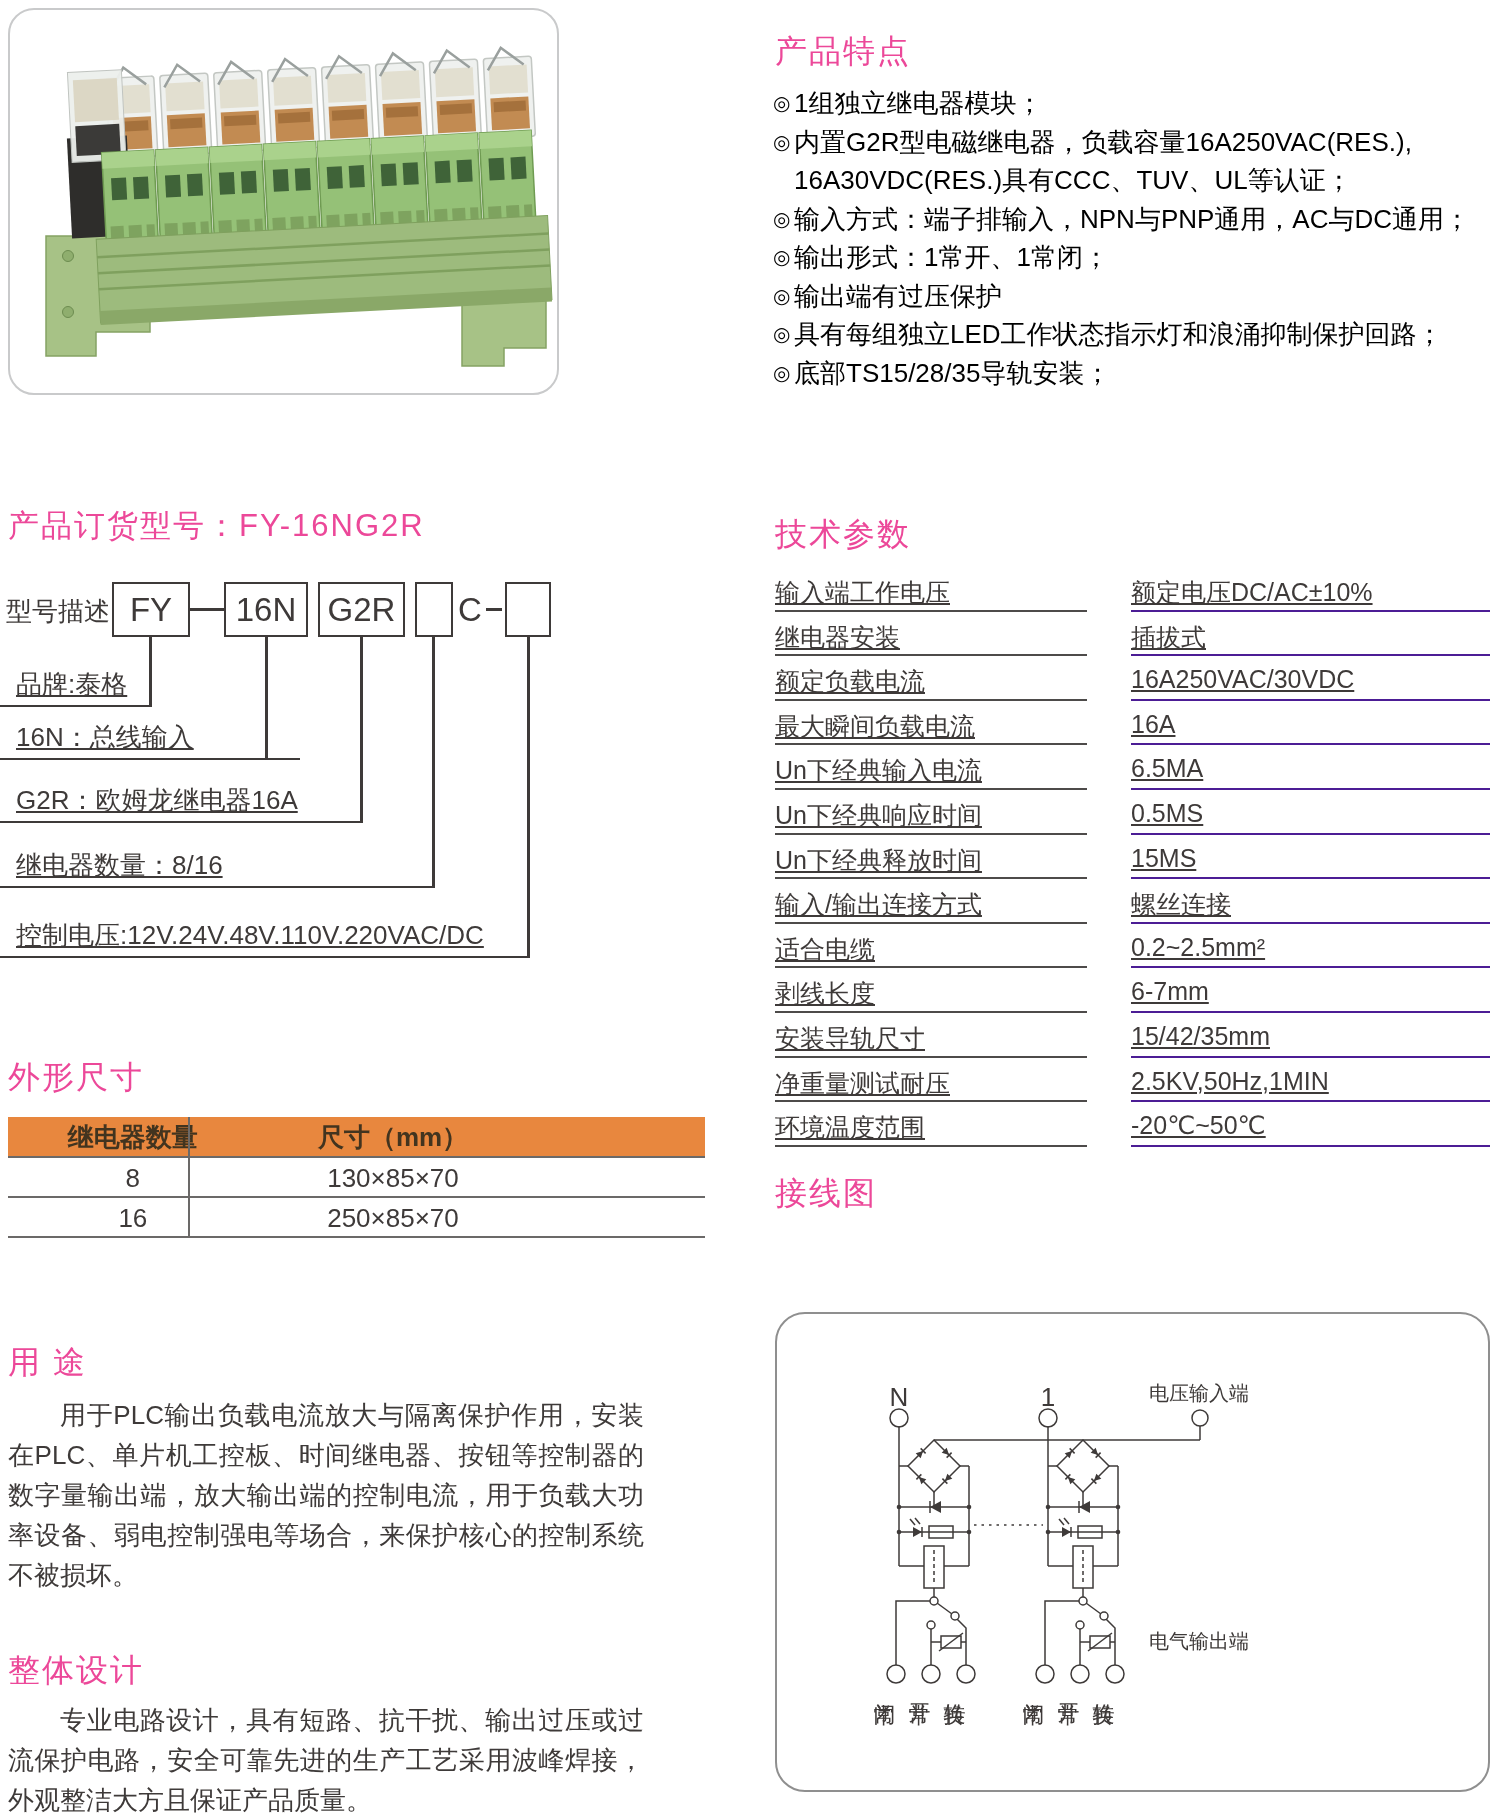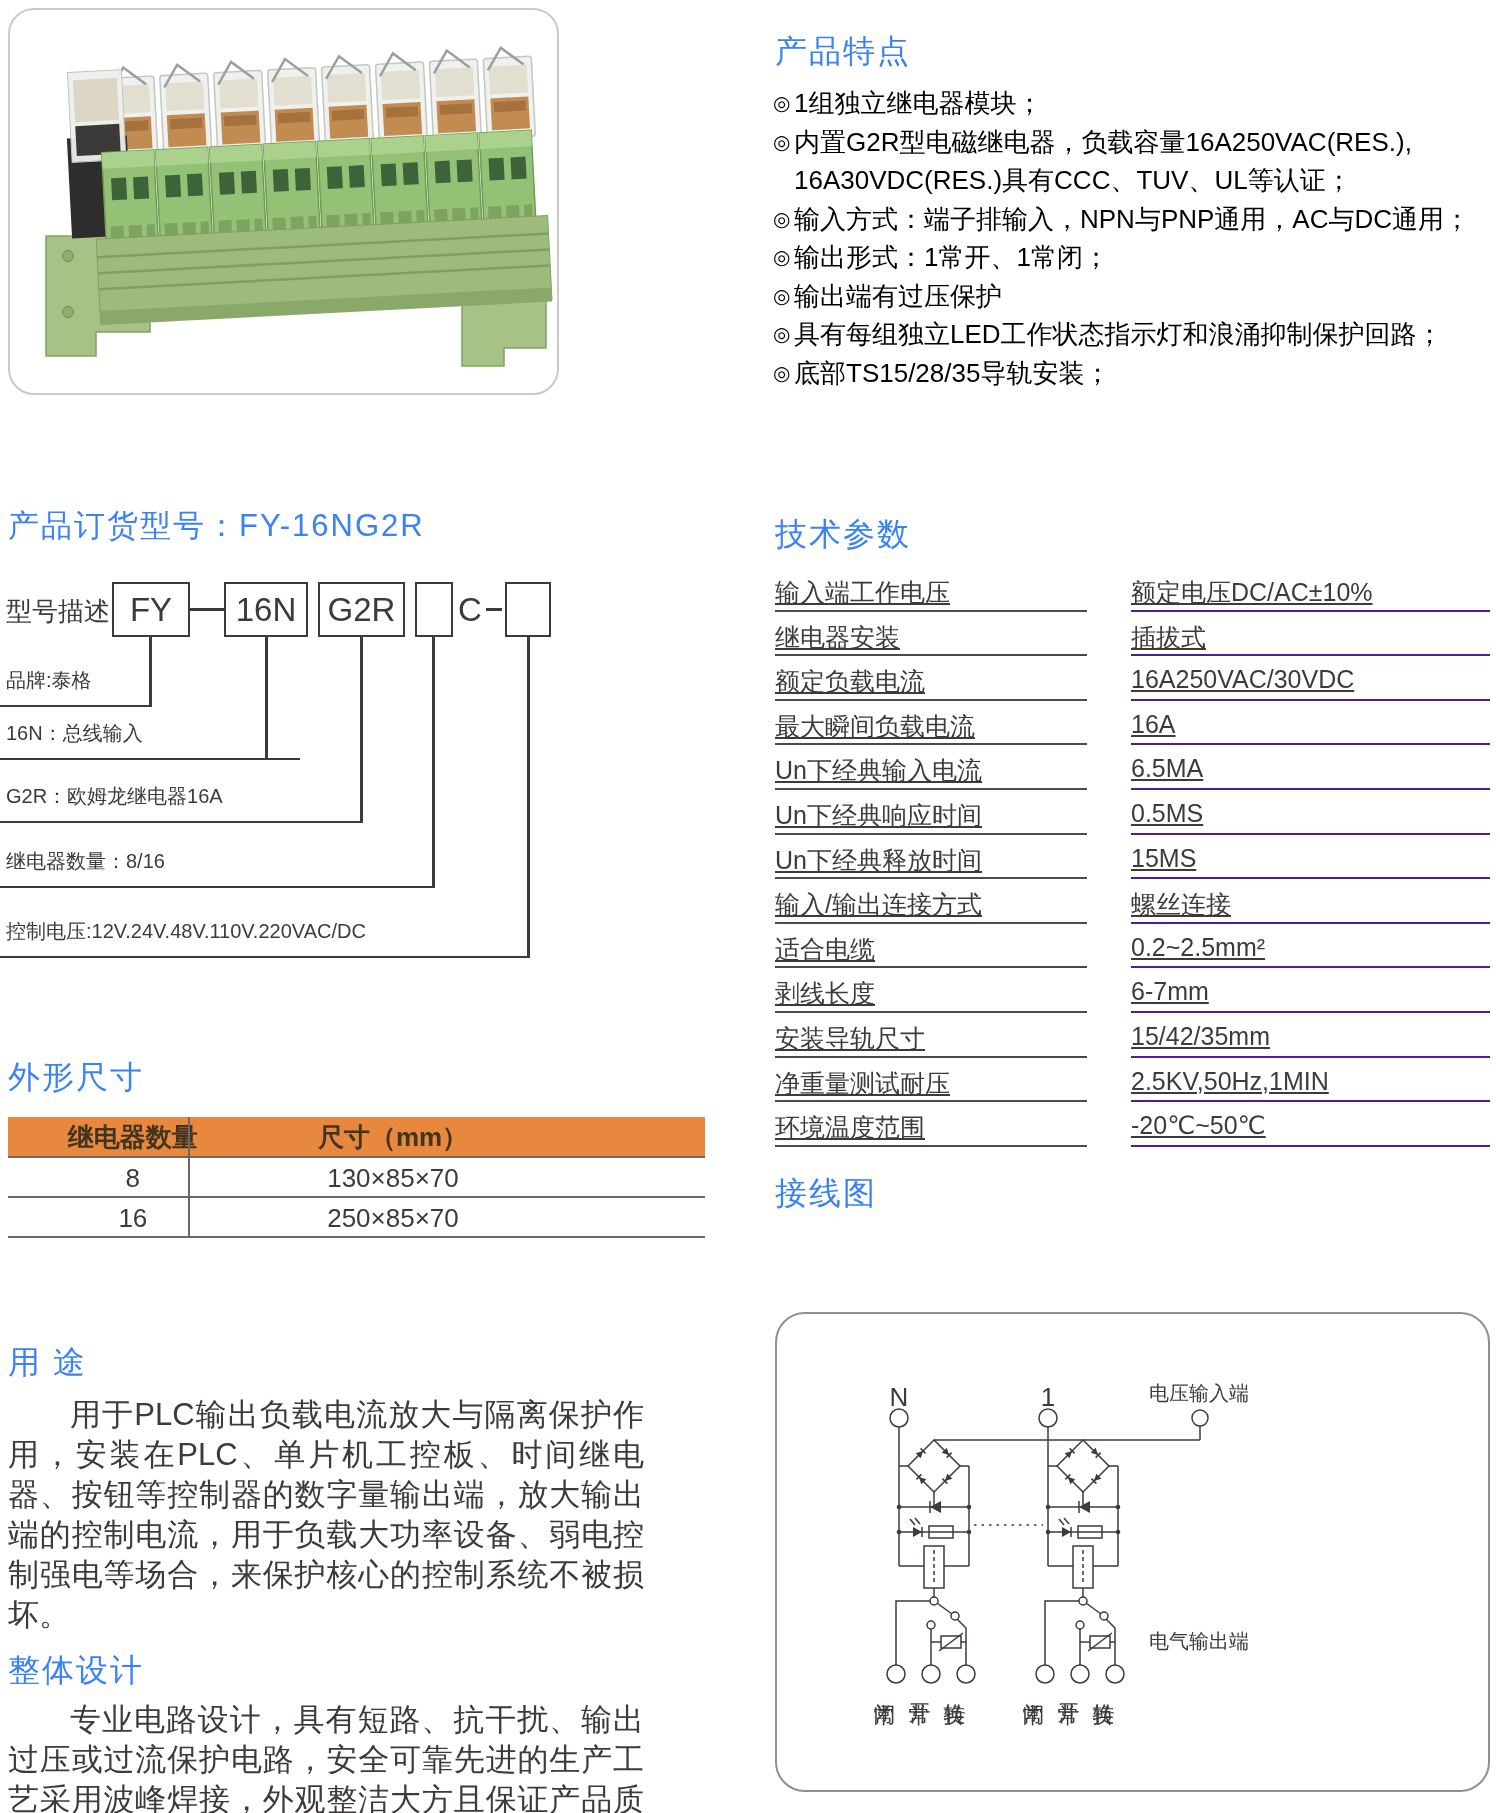--- a/index.html
+++ b/index.html
@@ -1,51 +1,51 @@
 <!DOCTYPE html>
 <html><head>
 <meta charset="utf-8">
 <style>
   html,body{margin:0;padding:0;background:#ffffff;}
   body{font-family:"Liberation Sans","DejaVu Sans",sans-serif;color:#3e3a39;}
   .page{position:relative;width:1500px;height:1813px;background:#fff;overflow:hidden;}
 
-  .h{position:absolute;font-size:32px;color:#3b82f6;letter-spacing:2px;white-space:nowrap;}
+  .h{position:absolute;font-size:32px;color:#ec4899;letter-spacing:2px;white-space:nowrap;}
 
   
   .photo-frame{position:absolute;left:8px;top:8px;width:547px;height:383px;border:2px solid #c9cacb;
     border-radius:26px;background:#fff;overflow:hidden;}
 
   
   .feat{position:absolute;left:773px;top:84px;width:720px;}
   .feat-line{height:38.5px;line-height:38.5px;font-size:26px;white-space:nowrap;color:#000000;}
   .feat-line .b{display:inline-block;width:21px;font-size:20px;vertical-align:2px;}
 
   
   .om-label{position:absolute;left:6px;top:594px;font-size:26px;}
   .mbox{position:absolute;top:582px;height:55px;border:2.5px solid #3e3a39;box-sizing:border-box;
     font-size:33px;display:flex;align-items:center;justify-content:center;background:#fff;}
   .mtext{position:absolute;top:582px;height:55px;display:flex;align-items:center;font-size:33px;}
   .hline{position:absolute;height:2.5px;background:#3e3a39;}
   .vline{position:absolute;width:2.5px;background:#3e3a39;}
-  .om-row{position:absolute;height:40px;border-bottom:2.5px solid #3e3a39;font-size:20px;
-    padding-left:6px;box-sizing:border-box;white-space:nowrap;}
+  .om-row{position:absolute;height:40px;border-bottom:2.5px solid #3e3a39;font-size:26px;
+    padding-left:16px;box-sizing:border-box;white-space:nowrap;text-decoration:underline;}
 
   
   .dim{position:absolute;left:8px;top:1117px;width:697px;}
   .dim-head{display:flex;height:41px;background:#E8873E;border-bottom:2px solid #6b6968;box-sizing:border-box;}
   .dim-row{display:flex;height:40px;border-bottom:2px solid #6b6968;box-sizing:border-box;}
   .dc1{width:180px;text-align:center;font-size:26px;line-height:40px;margin-left:40px;}
   .dc2{width:372px;text-align:center;font-size:26px;line-height:40px;}
   .dc3{width:145px;}
   .dim-head .dc1,.dim-head .dc2{font-weight:bold;line-height:41px;color:#42341f;}
   .dim-divider{position:absolute;left:180px;top:0;width:2px;height:121px;background:#6b6968;}
 
   
-  .para{position:absolute;left:8px;width:636px;font-size:31px;line-height:40px;text-align:justify;
+  .para{position:absolute;left:8px;width:636px;font-size:26px;line-height:40px;text-align:justify;
     text-indent:2em;color:#3e3a39;}
 
   
   .tp{position:absolute;left:775px;top:567px;width:715px;text-decoration:underline;}
   .tp-row{display:flex;height:44.6px;}
   .tp-label{width:312px;border-bottom:2px solid #4d4b4a;font-size:25px;padding-top:9px;box-sizing:border-box;white-space:nowrap;}
   .tp-gap{width:44px;}
   .tp-value{width:359px;border-bottom:2px solid #4c1d95;font-size:25px;padding-top:9px;box-sizing:border-box;white-space:nowrap;}
 
   

